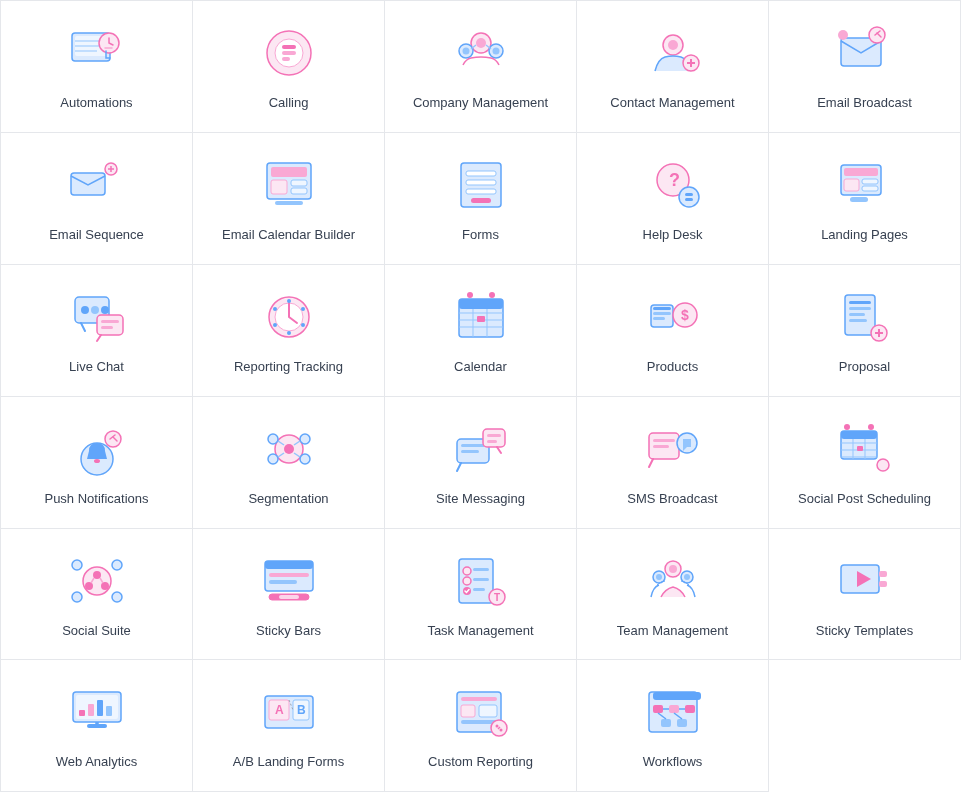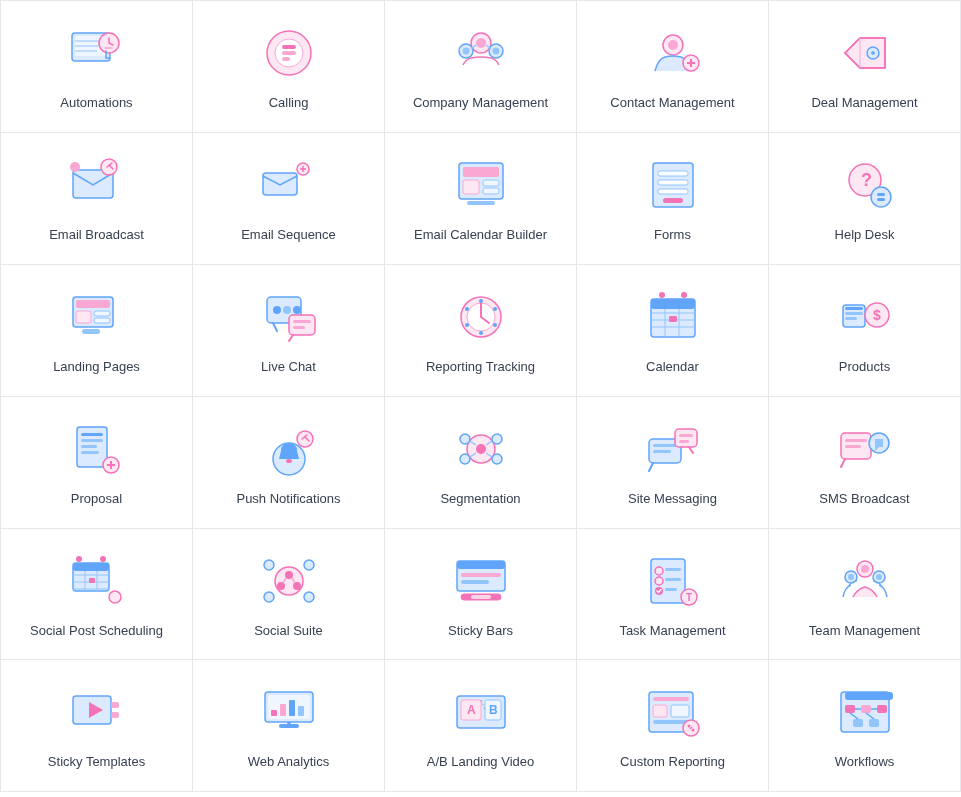--- a/index.html
+++ b/index.html
@@ -101,33 +101,20 @@
       <circle cx="48" cy="40" r="8" fill="#fce7f3" stroke="#f472b6" stroke-width="1.5"></circle>
       <line x1="48" y1="36" x2="48" y2="44" stroke="#f472b6" stroke-width="2"></line>
       <line x1="44" y1="40" x2="52" y2="40" stroke="#f472b6" stroke-width="2"></line>
     </svg>
       </div>
       <div class="cell-label">Contact Management</div>
     </div>
     <div class="cell">
       <div class="cell-icon">
         <svg viewBox="0 0 60 60" fill="none" xmlns="http://www.w3.org/2000/svg">
-      <path d="M10 30 L25 15 L50 15 L50 45 L25 45 Z" fill="#fce7f3" stroke="#f472b6" stroke-width="1.5"></path>
-      <path d="M10 30 L25 15 L50 15 L50 45 L25 45 Z" fill="none" stroke="#f472b6" stroke-width="1.5"></path>
-      <path d="M25 15 L25 45" stroke="#f9a8d4" stroke-width="1"></path>
-      <circle cx="38" cy="30" r="6" fill="#dbeafe" stroke="#60a5fa" stroke-width="1.5"></circle>
-      <line x1="36" y1="30" x2="40" y2="30" stroke="#60a5fa" stroke-width="1.5"></line>
-      <line x1="38" y1="28" x2="38" y2="32" stroke="#60a5fa" stroke-width="1.5"></line>
-    </svg>
-      </div>
-      <div class="cell-label">Deal Management</div>
-    </div>
-    <div class="cell">
-      <div class="cell-icon">
-        <svg viewBox="0 0 60 60" fill="none" xmlns="http://www.w3.org/2000/svg">
       <rect x="6" y="15" width="40" height="28" rx="3" fill="#dbeafe" stroke="#60a5fa" stroke-width="1.5"></rect>
       <path d="M6 18 L26 30 L46 18" stroke="#60a5fa" stroke-width="1.5" fill="none"></path>
       <circle cx="42" cy="12" r="8" fill="#fce7f3" stroke="#f472b6" stroke-width="1.5"></circle>
       <path d="M40 12 L45 8" stroke="#f472b6" stroke-width="1.5" stroke-linecap="round"></path>
       <path d="M42 10 L46 14" stroke="#f472b6" stroke-width="1.5" stroke-linecap="round"></path>
       <circle cx="8" cy="12" r="5" fill="#f9a8d4"></circle>
     </svg>
       </div>
       <div class="cell-label">Email Broadcast</div>
     </div>
@@ -441,21 +428,21 @@
       <div class="cell-icon">
         <svg viewBox="0 0 60 60" fill="none" xmlns="http://www.w3.org/2000/svg">
       <rect x="6" y="14" width="48" height="32" rx="3" fill="#dbeafe" stroke="#60a5fa" stroke-width="1.5"></rect>
       <rect x="10" y="18" width="20" height="20" rx="2" fill="#fce7f3" stroke="#f9a8d4" stroke-width="1"></rect>
       <rect x="34" y="18" width="16" height="20" rx="2" fill="#eff6ff" stroke="#93c5fd" stroke-width="1"></rect>
       <text x="16" y="32" font-size="12" fill="#f472b6" font-weight="bold">A</text>
       <text x="38" y="32" font-size="12" fill="#60a5fa" font-weight="bold">B</text>
       <line x1="30" y1="18" x2="34" y2="28" stroke="#9ca3af" stroke-width="1" stroke-dasharray="2"></line>
     </svg>
       </div>
-      <div class="cell-label">A/B Landing Video</div>
+      <div class="cell-label">A/B Landing Forms</div>
     </div>
     <div class="cell">
       <div class="cell-icon">
         <svg viewBox="0 0 60 60" fill="none" xmlns="http://www.w3.org/2000/svg">
       <rect x="6" y="10" width="44" height="40" rx="3" fill="#dbeafe" stroke="#60a5fa" stroke-width="1.5"></rect>
       <rect x="10" y="15" width="36" height="4" rx="2" fill="#f9a8d4"></rect>
       <rect x="10" y="23" width="14" height="12" rx="2" fill="#fce7f3" stroke="#f9a8d4" stroke-width="1"></rect>
       <rect x="28" y="23" width="18" height="12" rx="2" fill="#eff6ff" stroke="#93c5fd" stroke-width="1"></rect>
       <rect x="10" y="38" width="36" height="4" rx="2" fill="#93c5fd"></rect>
       <circle cx="48" cy="46" r="8" fill="#fce7f3" stroke="#f472b6" stroke-width="1.5"></circle>

